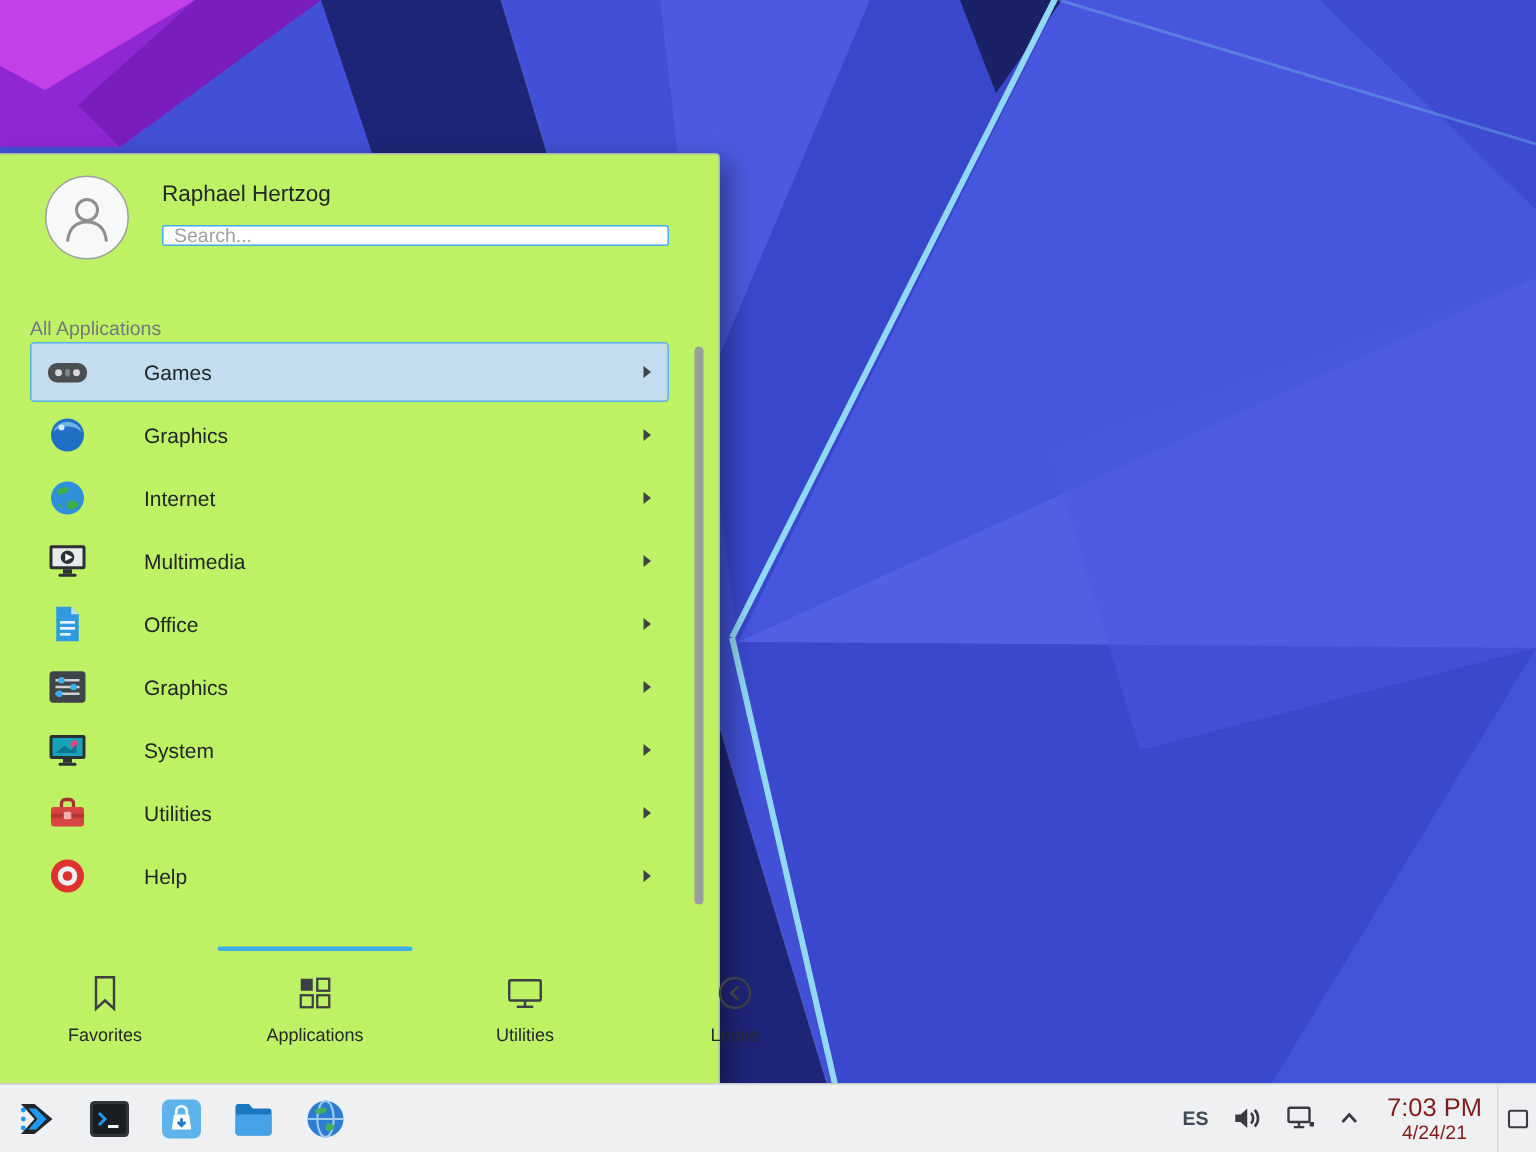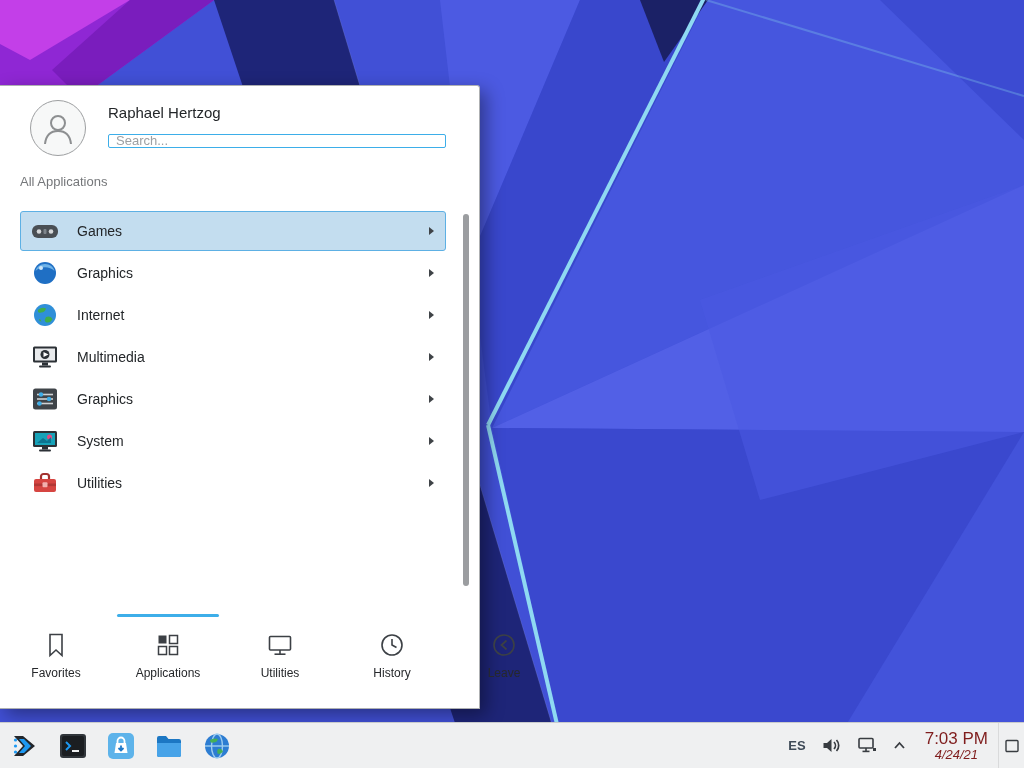--- a/index.html
+++ b/index.html
@@ -20,53 +20,53 @@
   .pbtn{width:34px;height:34px;border:none;background:transparent;padding:1px;cursor:pointer;
         display:flex;align-items:center;justify-content:center;}
   .pbtn svg{width:30px;height:30px;}
   .pspacer{flex:1 1 auto;}
   .ptray{display:flex;align-items:center;gap:15px;padding-right:10px;}
   .kbd{font-size:13px;font-weight:bold;color:#3e4a57;cursor:default;}
   .tray-ic svg{width:21px;height:21px;display:block;}
   .caret svg{width:13px;height:13px;display:block;}
   .clock{text-align:center;color:#7f1d1d;line-height:1.12;cursor:default;margin-left:4px;}
   .clock .time{font-size:17px;}
-  .clock .date{font-size:13px;font-style:italic;}
+  .clock .date{font-size:13px;}
   .showdesk{
     width:26px;height:46px;border-left:1px solid #d9dadb;box-sizing:border-box;
     display:flex;align-items:center;justify-content:center;cursor:pointer;
   }
   .showdesk svg{width:16px;height:16px;}
   
   #menu{
-    position:absolute;left:0;top:85px;width:480px;height:624px;
-    background:#ffffff;border:1px solid #aeb0b2;border-left:none;box-sizing:border-box;
+    position:absolute;left:0;top:102px;width:480px;height:624px;
+    background:#bef264;border:1px solid #aeb0b2;border-left:none;box-sizing:border-box;
     border-top-right-radius:3px;
     box-shadow:6px 6px 18px rgba(0,0,0,.38);
     z-index:30;
   }
   .mhead{display:flex;align-items:flex-start;padding:14px 16px 10px 30px;}
   .avatar{
     width:54px;height:54px;border-radius:50%;border:1px solid #9d9fa1;background:#f7f8f8;
     flex:0 0 auto;display:flex;align-items:center;justify-content:center;
   }
   .avatar svg{width:40px;height:40px;}
   .hcol{margin-left:22px;flex:1 1 auto;padding-top:2px;}
   .uname{font-size:15px;color:#232629;margin:2px 0 10px 0;}
   .searchbox{
     width:338px;height:14px;box-sizing:border-box;
     border:1px solid #3daee9;border-radius:2px;background:#ffffff;
     font-family:"Liberation Sans","DejaVu Sans",sans-serif;
     font-size:13px;color:#232629;padding:0 7px;outline:none;
   }
   .searchbox::placeholder{color:#9ea0a3;}
-  .sectlabel{font-size:13px;color:#75777a;padding:8px 0 0 20px;}
+  .sectlabel{font-size:13px;color:#75777a;padding:8px 0 0 20px;margin-top:20px;}
   
   .clist{position:absolute;left:0;top:124px;width:480px;height:408px;overflow:hidden;}
-  .row{position:relative;height:42px;display:flex;align-items:center;cursor:pointer;}
+  .row{position:relative;height:42px;display:flex;align-items:center;cursor:pointer;gap:19px;}
   .row .hl{display:none;}
   .row.selected .hl{
     display:block;position:absolute;left:20px;right:34px;top:1px;bottom:1px;
     background:#c3ddef;border:1px solid #5db0e4;border-radius:3px;
   }
   .cicon{width:28px;height:28px;margin-left:31px;position:relative;z-index:2;flex:0 0 auto;}
   .cicon svg{width:28px;height:28px;display:block;}
   .clabel{margin-left:18px;font-size:14px;color:#232629;position:relative;z-index:2;}
   .arrow{
     position:absolute;right:46px;top:50%;margin-top:-4px;z-index:2;
@@ -182,20 +182,34 @@
             <circle cx="14" cy="11.5" r="4.5" fill="#2c3136"></circle>
             <path d="M12.5,9 l5,2.5 l-5,2.5 z" fill="#ffffff"></path>
             <rect x="11" y="19.5" width="6" height="3" fill="#2c3136"></rect>
             <rect x="8" y="22.5" width="12" height="2" rx="1" fill="#2c3136"></rect>
           </svg>
       </span>
       <span class="clabel">Multimedia</span>
       <span class="arrow"></span>
     </div>
 
+    <div class="row">
+
+      <span class="cicon">
+        <svg viewBox="0 0 28 28">
+            <path d="M6.5,2.5 h10 l5,5 v18 h-15 z" fill="#2e9ae0"></path>
+            <path d="M16.5,2.5 l5,5 h-5 z" fill="#bfe0f5"></path>
+            <rect x="9" y="12" width="10" height="1.8" fill="#e7f3fb"></rect>
+            <rect x="9" y="16" width="10" height="1.8" fill="#e7f3fb"></rect>
+            <rect x="9" y="20" width="7" height="1.8" fill="#e7f3fb"></rect>
+          </svg>
+      </span>
+      <span class="clabel">Office</span>
+      <span class="arrow"></span>
+    </div>
 
 
     <div class="row">
 
       <span class="cicon">
         <svg viewBox="0 0 28 28">
             <rect x="2" y="3.5" width="24" height="21" rx="2.5" fill="#3f4449"></rect>
             <line x1="6" y1="9.5" x2="22" y2="9.5" stroke="#cfd2d4" stroke-width="1.6"></line>
             <line x1="6" y1="14" x2="22" y2="14" stroke="#cfd2d4" stroke-width="1.6"></line>
             <line x1="6" y1="18.5" x2="22" y2="18.5" stroke="#cfd2d4" stroke-width="1.6"></line>
@@ -231,20 +245,32 @@
             <path d="M10,10.5 v-3 a2.5,2.5 0 0 1 2.5,-2.5 h3 a2.5,2.5 0 0 1 2.5,2.5 v3" fill="none" stroke="#a33330" stroke-width="2.2"></path>
             <rect x="3" y="10" width="22" height="13" rx="2" fill="#d64541"></rect>
             <rect x="3" y="14.5" width="22" height="2.6" fill="#b23734"></rect>
             <rect x="11.5" y="13.2" width="5" height="5" rx="1" fill="#f2b1ae"></rect>
           </svg>
       </span>
       <span class="clabel">Utilities</span>
       <span class="arrow"></span>
     </div>
 
+    <div class="row">
+
+      <span class="cicon">
+        <svg viewBox="0 0 28 28">
+            <circle cx="14" cy="14" r="11" fill="#e03131"></circle>
+            <circle cx="14" cy="14" r="6.5" fill="#eef0f1"></circle>
+            <circle cx="14" cy="14" r="3.2" fill="#e03131"></circle>
+          </svg>
+      </span>
+      <span class="clabel">Help</span>
+      <span class="arrow"></span>
+    </div>
 
   </div>
 
   <div class="sbar"></div>
 
   <div class="tabbar">
 
     <div class="tab">
 
       <span class="ticon">
@@ -273,30 +299,20 @@
       <span class="ticon">
         <svg viewBox="0 0 28 28">
             <rect x="3.5" y="5.5" width="21" height="13.5" rx="1" fill="none" stroke="#3c4045" stroke-width="1.6"></rect>
             <line x1="14" y1="19" x2="14" y2="23" stroke="#3c4045" stroke-width="1.6"></line>
             <line x1="8.5" y1="23.2" x2="19.5" y2="23.2" stroke="#3c4045" stroke-width="1.6"></line>
           </svg>
       </span>
       <span class="tlabel">Utilities</span>
     </div>
 
-    <div class="tab">
-
-      <span class="ticon">
-        <svg viewBox="0 0 28 28">
-            <circle cx="14" cy="14" r="10" fill="none" stroke="#3c4045" stroke-width="1.6"></circle>
-            <path d="M14,8 v6 l4.5,2.5" fill="none" stroke="#3c4045" stroke-width="1.6"></path>
-          </svg>
-      </span>
-      <span class="tlabel">History</span>
-    </div>
 
     <div class="tab">
 
       <span class="ticon">
         <svg viewBox="0 0 28 28">
             <circle cx="14" cy="14" r="10" fill="none" stroke="#3c4045" stroke-width="1.6"></circle>
             <path d="M16.5,9.5 L11.5,14 L16.5,18.5" fill="none" stroke="#3c4045" stroke-width="1.8"></path>
           </svg>
       </span>
       <span class="tlabel">Leave</span>

